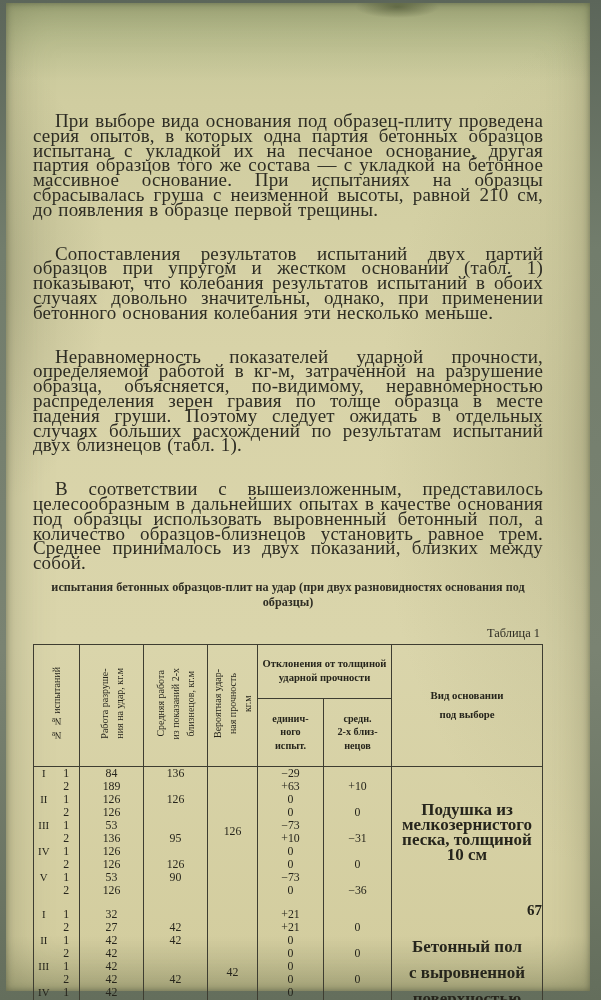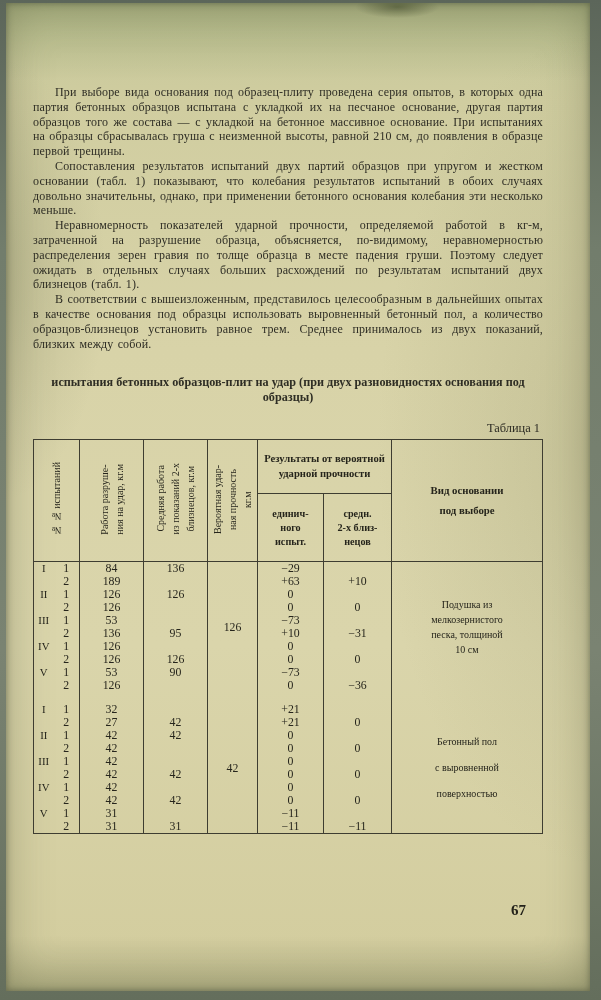--- a/index.html
+++ b/index.html
@@ -15,25 +15,25 @@
       radial-gradient(60px 16px at 67% 0.4%, rgba(55,65,35,.55), transparent 70%),
       radial-gradient(300px 560px at 102% 45%, rgba(150,150,108,.30), transparent 75%),
       radial-gradient(160px 320px at -2% 28%, rgba(95,100,70,.22), transparent 70%),
       linear-gradient(180deg, rgba(128,142,92,.38) 0, rgba(128,142,92,0) 78px),
       linear-gradient(0deg, rgba(108,114,78,.30) 0, rgba(108,114,78,0) 55px),
       linear-gradient(180deg,#c3c698 0%,#d0cda0 10%,#d8d3a8 35%,#dad5ab 65%,#d2cc9d 100%);
     box-shadow: inset 0 0 46px rgba(78,84,52,.38), inset 0 0 7px rgba(48,54,38,.55);
   }
   .content { position:absolute; left:27px; top:82px; width:510px; color:#2e2d24; }
   p.body-par {
-    font-size:12px; line-height:14.8px; text-align:justify; text-indent:22px;
-    word-spacing:1px; letter-spacing:.15px;
+    font-size:19px; line-height:14.8px; text-align:justify; text-indent:22px;
+    word-spacing:1px; letter-spacing:.15px;margin-top:29px;
   }
   .results-heading { text-align:center; font-weight:bold; font-size:13.6px; letter-spacing:1.2px; margin-top:16px; }
-  .results-subtitle { text-align:center; font-weight:bold; font-size:12.2px; line-height:15px; margin-top:24px; }
+  .results-subtitle { text-align:center; font-weight:bold; font-size:12.2px; line-height:15px; margin-top:9px; }
   .table-caption { text-align:right; font-size:12.4px; margin:16px 3px 3px 0; }
 
   table.results {
     width:100%; table-layout:fixed; border-collapse:collapse;
     border:1px solid #3e3d31; color:#26251c;
   }
   table.results th, table.results td { border-left:1px solid #3e3d31; }
   td.c-sub { border-left:none !important; }
   thead th {
     font-weight:bold; font-size:10px; line-height:1.35; vertical-align:middle;
@@ -47,24 +47,24 @@
   .th-deviations { border-bottom:1px solid #3e3d31; height:52px; font-size:10.6px; }
   .th-sub { height:66px; white-space:pre-line; font-size:10.2px; vertical-align:middle; }
   .th-basis { font-size:10.8px; line-height:1.8; }
   tbody tr:first-child td { border-top:1px solid #3e3d31; }
   tbody td {
     font-size:11.8px; height:13px; padding:0 1px; text-align:center; vertical-align:middle;
     line-height:13px;
   }
   td.c-test { font-size:10.8px; }
   td.c-prob, td.c-basis { vertical-align:middle; }
-  td.c-basis { font-size:10px; line-height:15px; white-space:pre-line; }
+  td.c-basis { font-size:17px; line-height:15px; white-space:pre-line;font-weight:bold; }
   td.c-basis.spread { line-height:26px; }
   tr.spacer td { height:11px; }
-  .page-number { position:absolute; right:64px; bottom:72px; font-size:15px; font-weight:bold; color:#23221a; }
+  .page-number { position:absolute; right:48px; bottom:72px; font-size:15px; font-weight:bold; color:#23221a; }
 </style>
 </head>
 <body>
 
 <div class="page">
   <div class="content">
 
     <p class="body-par">При выборе вида основания под образец-плиту проведена серия опытов, в которых одна партия бетонных образцов испытана с укладкой их на песчаное основание, другая партия образцов того же состава — с укладкой на бетонное массивное основание. При испытаниях на образцы сбрасывалась груша с неизменной высоты, равной 210 см, до появления в образце первой трещины.</p>
     <p class="body-par">Сопоставления результатов испытаний двух партий образцов при упругом и жестком основании (табл. 1) показывают, что колебания результатов испытаний в обоих случаях довольно значительны, однако, при применении бетонного основания колебания эти несколько меньше.</p>
     <p class="body-par">Неравномерность показателей ударной прочности, определяемой работой в кг-м, затраченной на разрушение образца, объясняется, по-видимому, неравномерностью распределения зерен гравия по толще образца в месте падения груши. Поэтому следует ожидать в отдельных случаях больших расхождений по результатам испытаний двух близнецов (табл. 1).</p>
@@ -88,21 +88,21 @@
         <tr>
           <th class="vcell" colspan="2" rowspan="2"><span class="vtext">№ № испытаний</span></th>
           <th class="vcell" rowspan="2"><span class="vtext">Работа разруше-
 ния на удар, кг.м</span></th>
           <th class="vcell" rowspan="2"><span class="vtext">Средняя работа
 из показаний 2-х
 близнецов, кг.м</span></th>
           <th class="vcell" rowspan="2"><span class="vtext">Вероятная удар-
 ная прочность
 кг.м</span></th>
-          <th class="th-deviations" colspan="2">Результаты от вероятной ударной прочности</th>
+          <th class="th-deviations" colspan="2">Отклонения от толщиной ударной прочности</th>
           <th class="vcell th-basis" rowspan="2" style="white-space:pre-line">Вид основании
 под выборе</th>
         </tr>
         <tr>
           <th class="th-sub">единич-
 ного
 испыт.</th>
           <th class="th-sub">средн.
 2-х близ-
 нецов</th>

